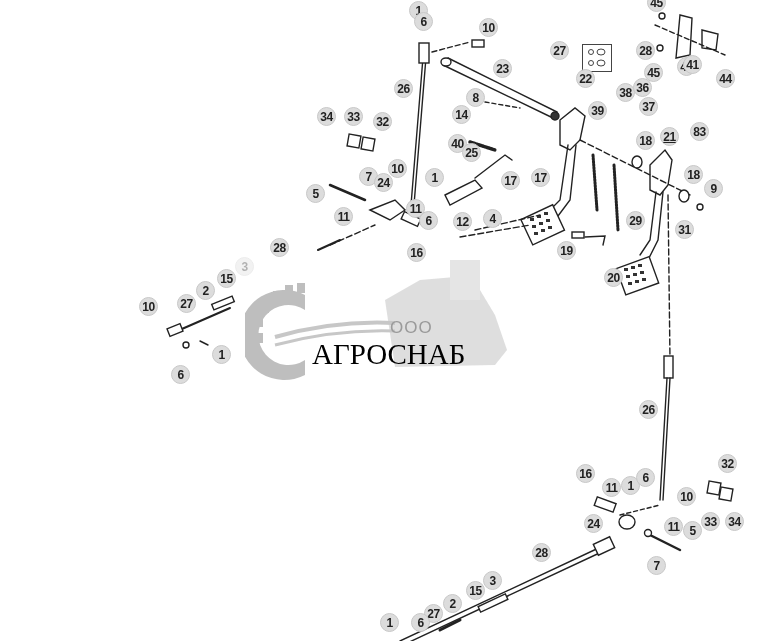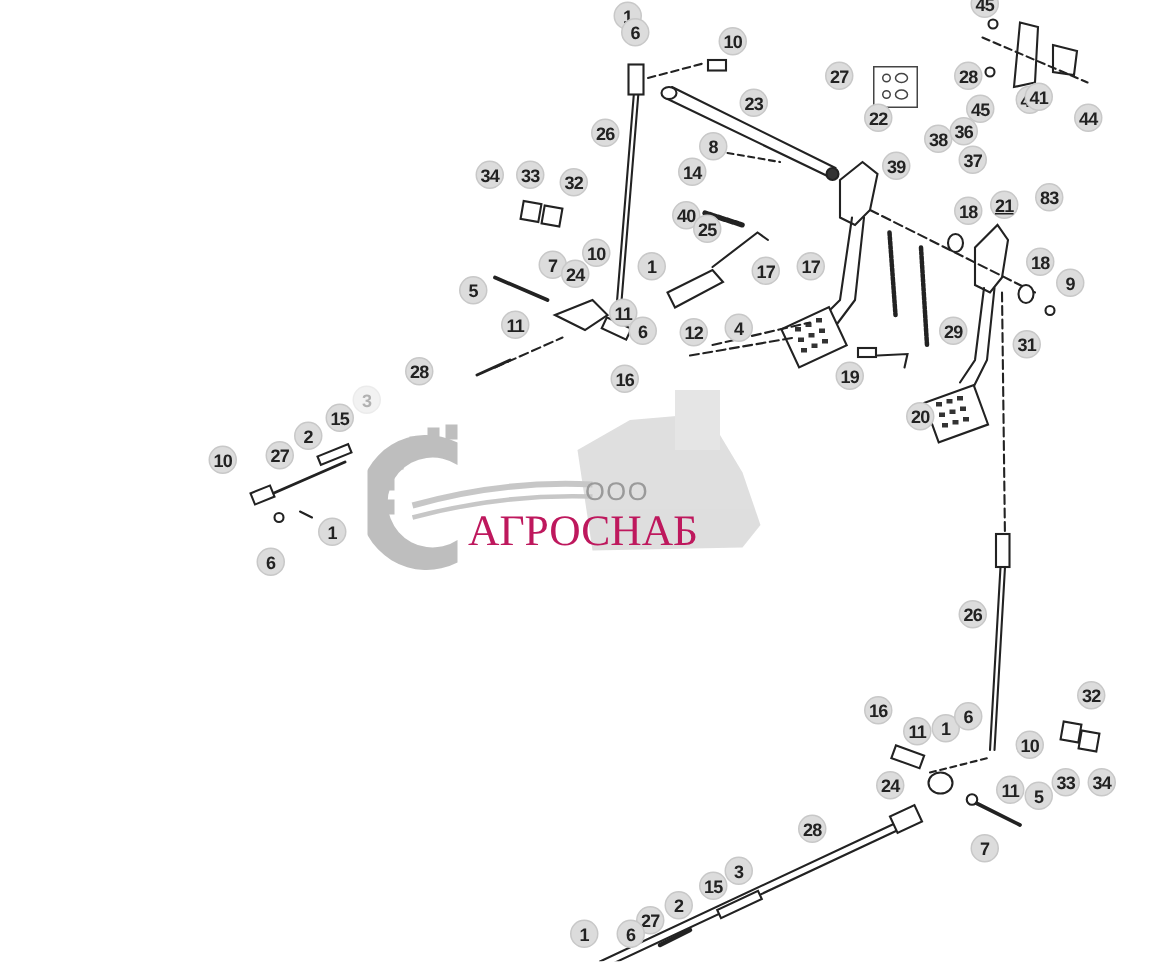--- a/index.html
+++ b/index.html
@@ -5,21 +5,21 @@
   html,body{margin:0;padding:0;background:#ffffff;}
   body{width:781px;height:641px;overflow:hidden;position:relative;font-family:"Liberation Sans",sans-serif;}
   #canvas{position:absolute;left:0;top:0;width:781px;height:641px;background:#ffffff;}
   svg.drawing{position:absolute;left:0;top:0;}
   .callout{position:absolute;width:19px;height:19px;border-radius:50%;background:#dcdcdc;border:1px solid #c8c8c8;
     box-sizing:border-box;display:flex;align-items:center;justify-content:center;font-weight:bold;font-size:12px;color:#222;
     font-family:"Liberation Sans",sans-serif;letter-spacing:-0.5px;}
   .callout.faint{opacity:0.35;}
   .watermark{position:absolute;left:245px;top:255px;width:290px;height:130px;}
   .wm-ooo{position:absolute;left:390px;top:318px;font-size:17px;color:#9a9a9a;letter-spacing:1px;font-family:"Liberation Sans",sans-serif;}
-  .wm-name{position:absolute;left:312px;top:338px;font-size:29px;color:#be185d;font-family:"Liberation Serif",serif;letter-spacing:0px;}
+  .wm-name{position:absolute;left:312px;top:338px;font-size:29px;color:#000000;font-family:"Liberation Serif",serif;letter-spacing:0px;}
   .kit-box{position:absolute;left:582px;top:44px;width:28px;height:26px;border:1px solid #444;background:#fff;}
 </style>
 </head>
 <body>
 
 <div id="canvas">
 
   <svg class="drawing" width="781" height="641" viewBox="0 0 781 641">
     <g stroke="#222" stroke-width="1.4" fill="none" stroke-linecap="round">
 

